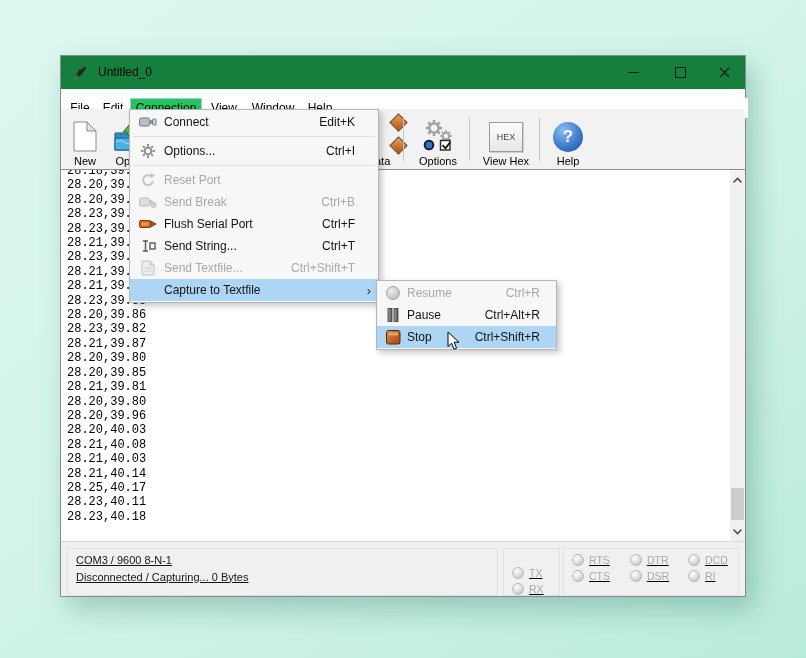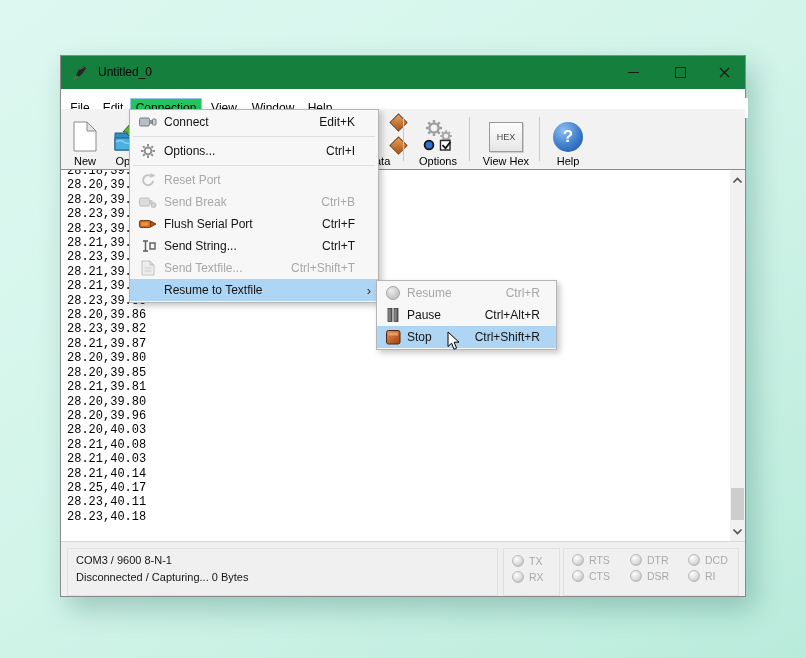--- a/index.html
+++ b/index.html
@@ -35,23 +35,23 @@
   
   .textarea{position:absolute;left:0;top:114px;width:684px;height:371px;background:#fff;overflow:hidden;}
   #terminal-lines{margin-top:-6px;padding-left:6px;font-family:"Liberation Mono","DejaVu Sans Mono",monospace;
     font-size:12px;line-height:14.4px;color:#000;white-space:pre;}
   .scrollbar{position:absolute;left:669px;top:114px;width:15px;height:371px;background:#f1f1f1;}
   .sb-arrow{position:absolute;left:0;width:15px;height:16px;display:flex;align-items:center;justify-content:center;}
   .sb-up{top:2px}.sb-down{bottom:2px}
   .sb-thumb{position:absolute;left:1px;top:318px;width:13px;height:32px;background:#cdcdcd;}
   
   .statusbar{position:absolute;left:0;top:485px;width:684px;height:55px;background:#f0f0f0;border-top:1px solid #d8d8d8;box-sizing:border-box;}
-  .sbox{position:absolute;top:6px;height:48px;border:1px solid #e0e0e0;box-sizing:border-box;}
+  .sbox{position:absolute;top:6px;height:48px;border:1px solid #e0e0e0;box-sizing:border-box;text-decoration:underline;}
   .status-main{left:6px;width:431px;padding:3px 8px;font-size:11px;line-height:16.5px;color:#151515;}
-  .ledbox1{left:442px;width:57px;padding-top:4px;text-align:right;}
+  .ledbox1{left:442px;width:57px;padding-top:16px;text-align:right;}
   .ledbox2{left:502px;width:176px;display:flex;padding-top:3px;}
   .ledcol{width:58px;}
   .ledrow{display:flex;align-items:center;gap:5px;height:16px;padding-left:8px;}
   .led{width:10px;height:10px;border-radius:50%;border:1px solid #bbb;
     background:radial-gradient(circle at 35% 30%,#fff,#dcdcdc 55%,#a8a8a8);}
   .ledlabel{font-size:10.5px;color:#a9a9a9;}
   
   .dropdown{position:absolute;left:68px;top:53px;width:248px;background:#f7f7f7;border:1px solid #b5b5b5;
     box-shadow:3px 3px 6px rgba(0,0,0,.22);z-index:10;padding:1px 0;}
   .mrow{position:relative;height:22px;display:flex;align-items:center;padding:0 23px 0 34px;font-size:12px;color:#141414;}
@@ -317,21 +317,21 @@
           <svg width="14" height="16">
               <path d="M1,1 h8 l4,4 v10 h-12 z" fill="#ededed" stroke="#c2c2c2"></path>
               <path d="M9,1 l4,4 h-4 z" fill="#dcdcdc" stroke="#c2c2c2"></path>
               <path d="M3.5,8 h7 M3.5,11 h7" stroke="#cdcdcd"></path>
             </svg>
         </span>
         <span class="mlabel">Send Textfile...</span>
         <span class="mshort">Ctrl+Shift+T</span>
       </div>
       <div class="mrow selected">
-        <span class="mlabel">Resume to Textfile</span>
+        <span class="mlabel">Capture to Textfile</span>
         <span class="submenu-arrow">›</span>
       </div>
     </div>
 
     <div class="submenu">
       <div class="smrow disabled mrow" style="padding:0 16px 0 30px">
         <span class="micon">
             <span class="ball"></span>
           </span>
         <span class="mlabel">Resume</span>

